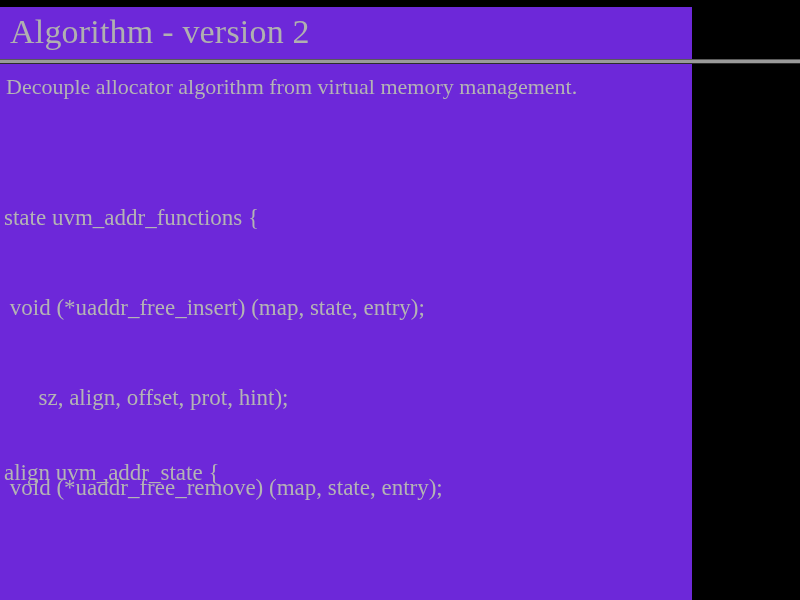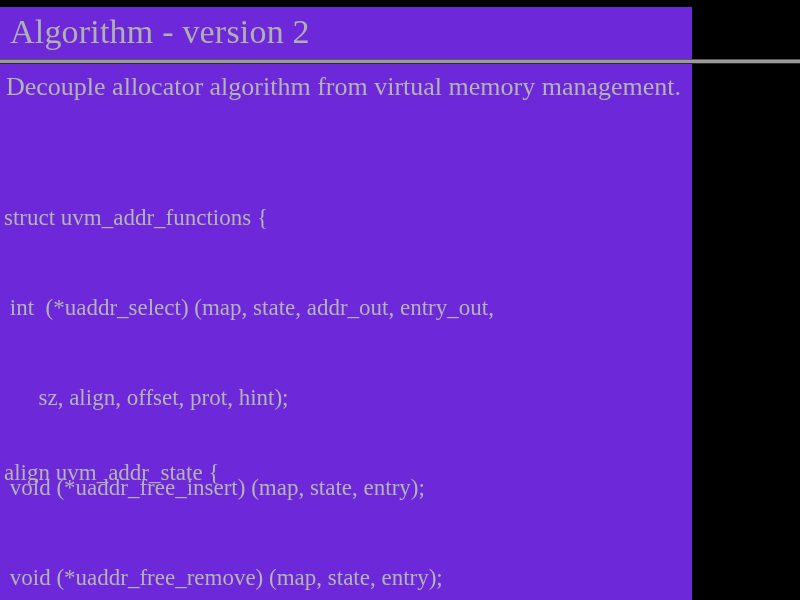--- a/index.html
+++ b/index.html
@@ -50,21 +50,21 @@
     border-top: 1px solid #5a5a5a;
     border-bottom: 1px solid #2c2c2c;
     box-sizing: border-box;
   }
 
   
   .slide-subtitle {
     position: absolute;
     left: 6px;
     top: 64px;
-    font-size: 26px;
+    font-size: 22px;
     line-height: 32px;
     color: #b4b4b4;
     white-space: pre;
   }
 
   
   .code-block {
     position: absolute;
     left: 4px;
     font-size: 23px;
@@ -87,24 +87,23 @@
 
 <div class="slide">
 
   <div class="slide-title">Algorithm - version 2</div>
 
   <div class="title-rule"></div>
 
   <div class="slide-subtitle">Decouple allocator algorithm from virtual memory management.</div>
 
   <div class="code-block" id="code-block-functions">
-    <span class="code-line">struct uvm_addr_functions {</span>
-    <span class="code-line"> int  (*uaddr_select) (map, state, addr_out, entry_out,</span>
+    <span class="code-line">state uvm_addr_functions {</span>
+    <span class="code-line"> void (*uaddr_free_insert) (map, state, entry);</span>
     <span class="code-line">      sz, align, offset, prot, hint);</span>
-    <span class="code-line"> void (*uaddr_free_insert) (map, state, entry);</span>
     <span class="code-line"> void (*uaddr_free_remove) (map, state, entry);</span>
     
     
   </div>
 
   <div class="code-block" id="code-block-state">
     <span class="code-line">align uvm_addr_state {</span>
     
     
     

